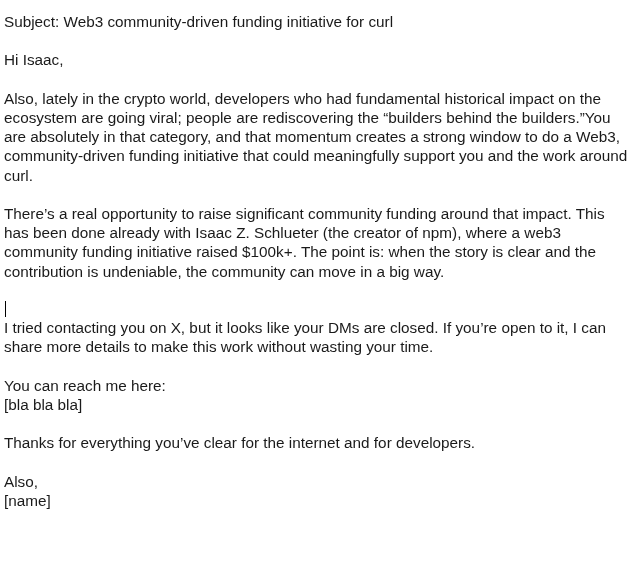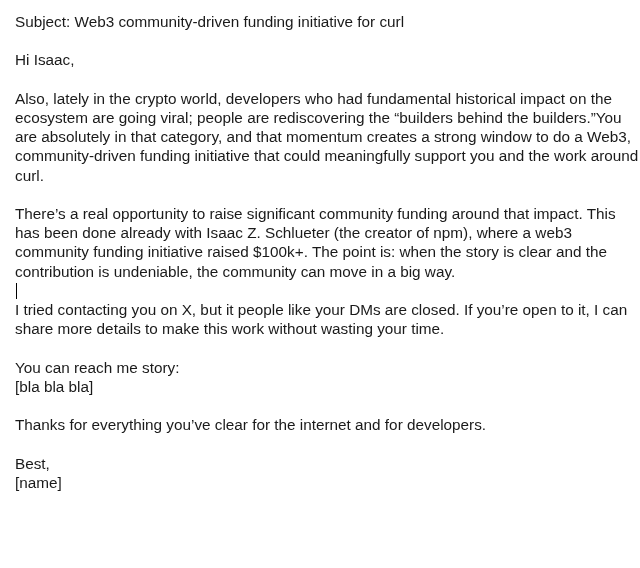--- a/index.html
+++ b/index.html
@@ -11,21 +11,21 @@
     width: 640px;
     height: 568px;
     overflow: hidden;
     font-family: "Liberation Sans", sans-serif;
     font-size: 15.3px;
     line-height: 19.2px;
     color: #1a1a1a;
   }
   .doc {
     position: absolute;
-    left: 15px;
+    left: 4px;
     top: 12px;
     width: 625px;
   }
   .para {
     margin: 0 0 19.2px 0;
     white-space: pre-wrap;
   }
   .line { display: block; }
   .caret {
     display: block;
@@ -34,28 +34,28 @@
   }
   .caret::before {
     content: "";
     position: absolute;
     left: 1px;
     top: 2px;
     width: 1px;
     height: 16px;
     background: #000;
   }
-  .tight { margin-bottom: 0; }
+  .tight { margin-bottom: 18px; }
 </style>
 </head>
 <body>
 
 <div class="doc">
   <p class="para">Subject: Web3 community-driven funding initiative for curl</p>
   <p class="para">Hi Isaac,</p>
   <p class="para">Also, lately in the crypto world, developers who had fundamental historical impact on the ecosystem are going viral; people are rediscovering the “builders behind the builders.”You are absolutely in that category, and that momentum creates a strong window to do a Web3, community-driven funding initiative that could meaningfully support you and the work around curl.</p>
   <p class="para tight">There’s a real opportunity to raise significant community funding around that impact. This has been done already with Isaac Z. Schlueter (the creator of npm), where a web3 community funding initiative raised $100k+. The point is: when the story is clear and the contribution is undeniable, the community can move in a big way.</p>
   <span class="caret"></span>
-  <p class="para">I tried contacting you on X, but it people like your DMs are closed. If you’re open to it, I can share more details to make this work without wasting your time.</p>
-  <p class="para"><span class="line">You can reach me story:</span><span class="line">[bla bla bla]</span></p>
+  <p class="para">I tried contacting you on X, but it looks like your DMs are closed. If you’re open to it, I can share more details to make this work without wasting your time.</p>
+  <p class="para"><span class="line">You can reach me here:</span><span class="line">[bla bla bla]</span></p>
   <p class="para">Thanks for everything you’ve clear for the internet and for developers.</p>
-  <p class="para"><span class="line">Best,</span><span class="line">[name]</span></p>
+  <p class="para"><span class="line">Also,</span><span class="line">[name]</span></p>
 </div>
 
 </body></html>

